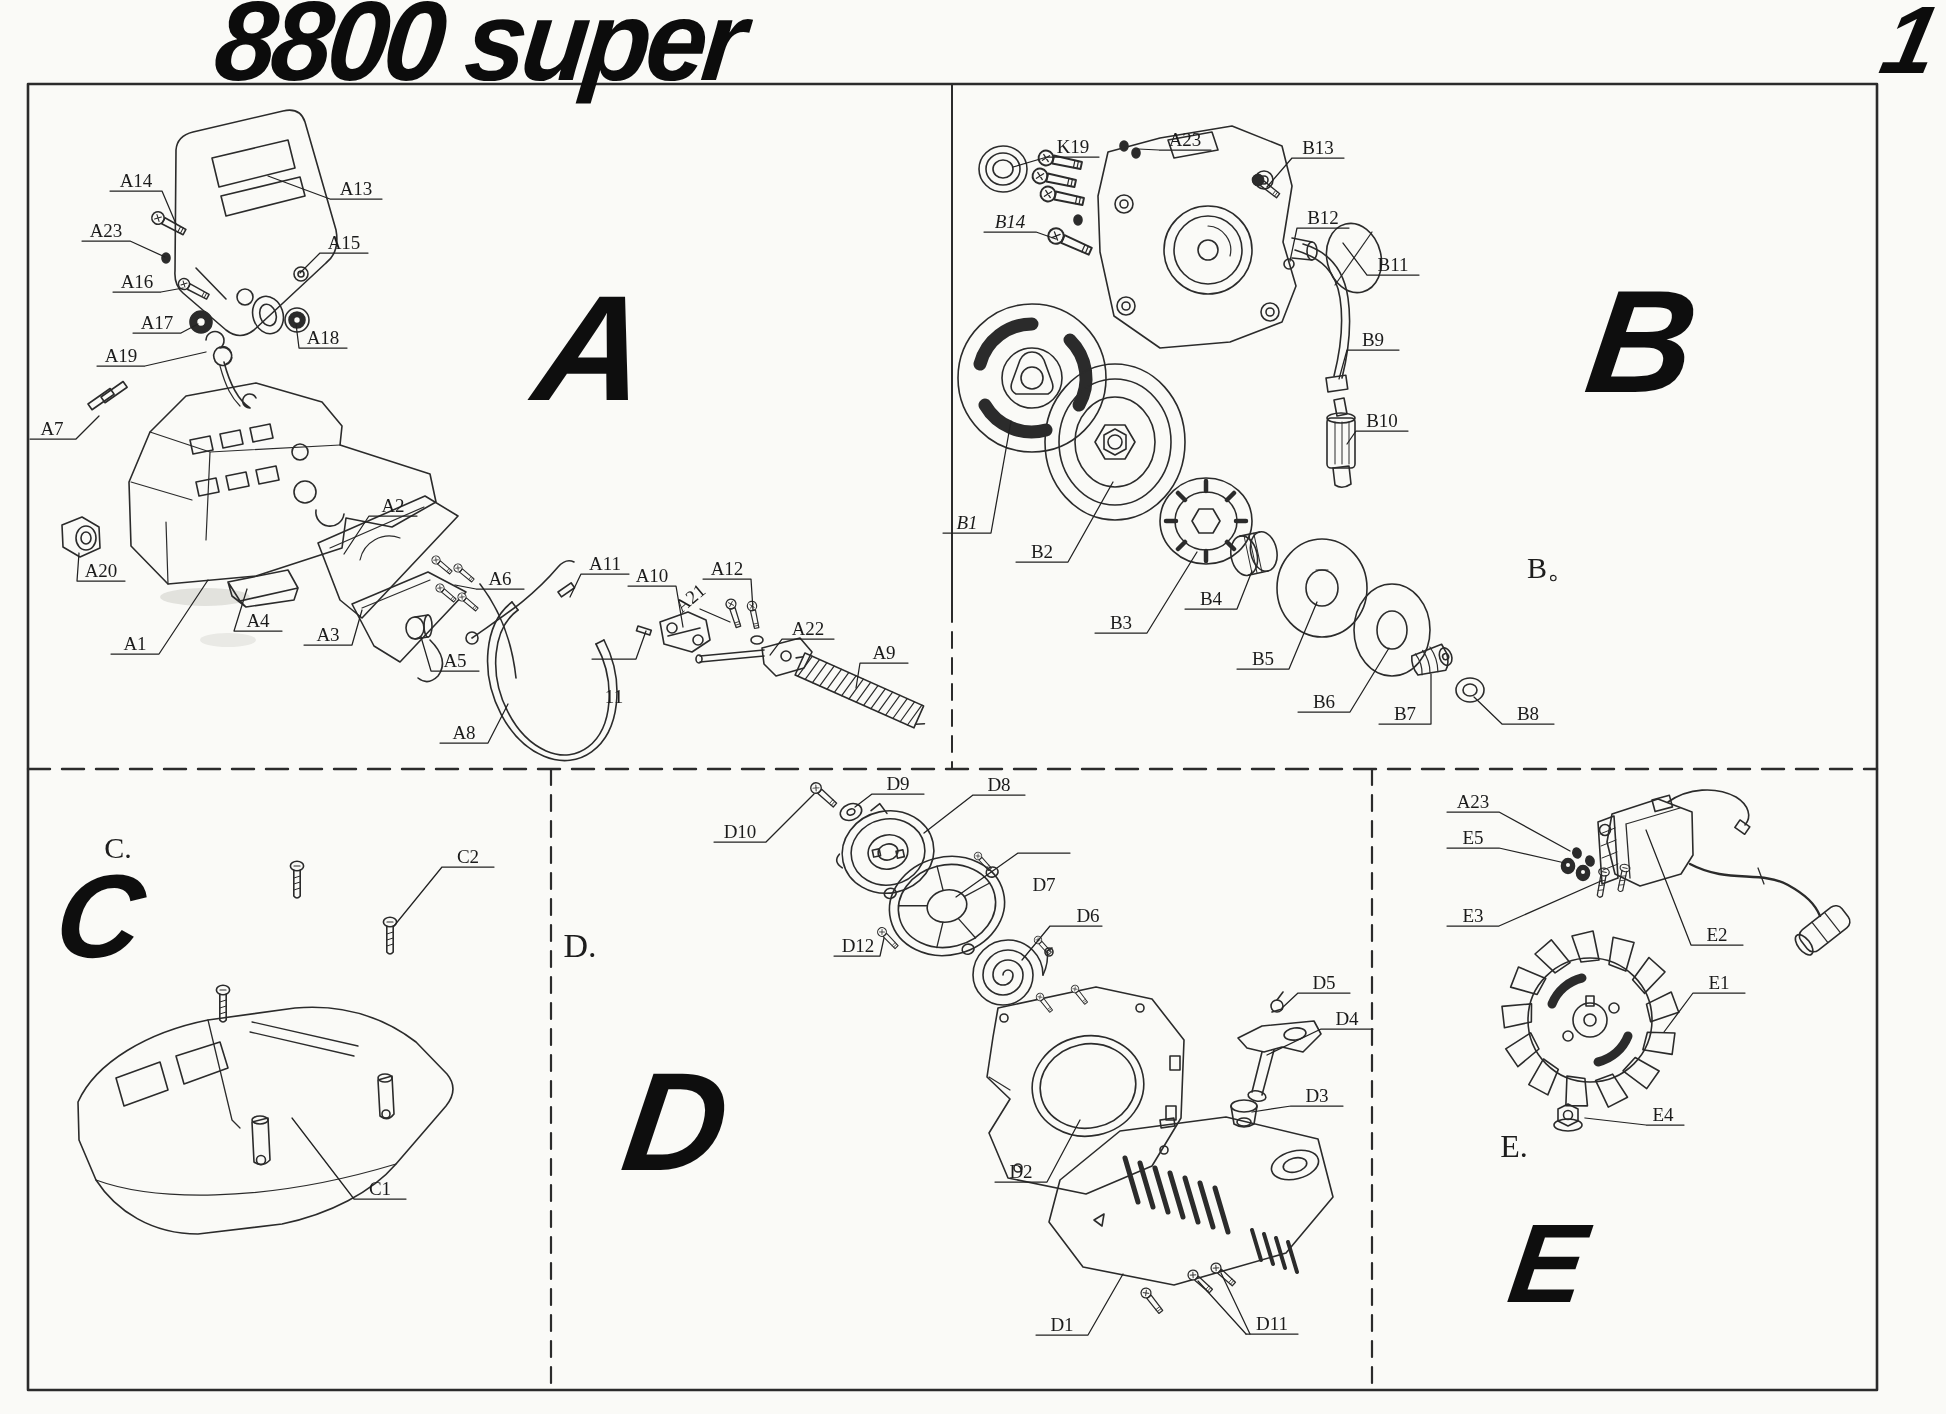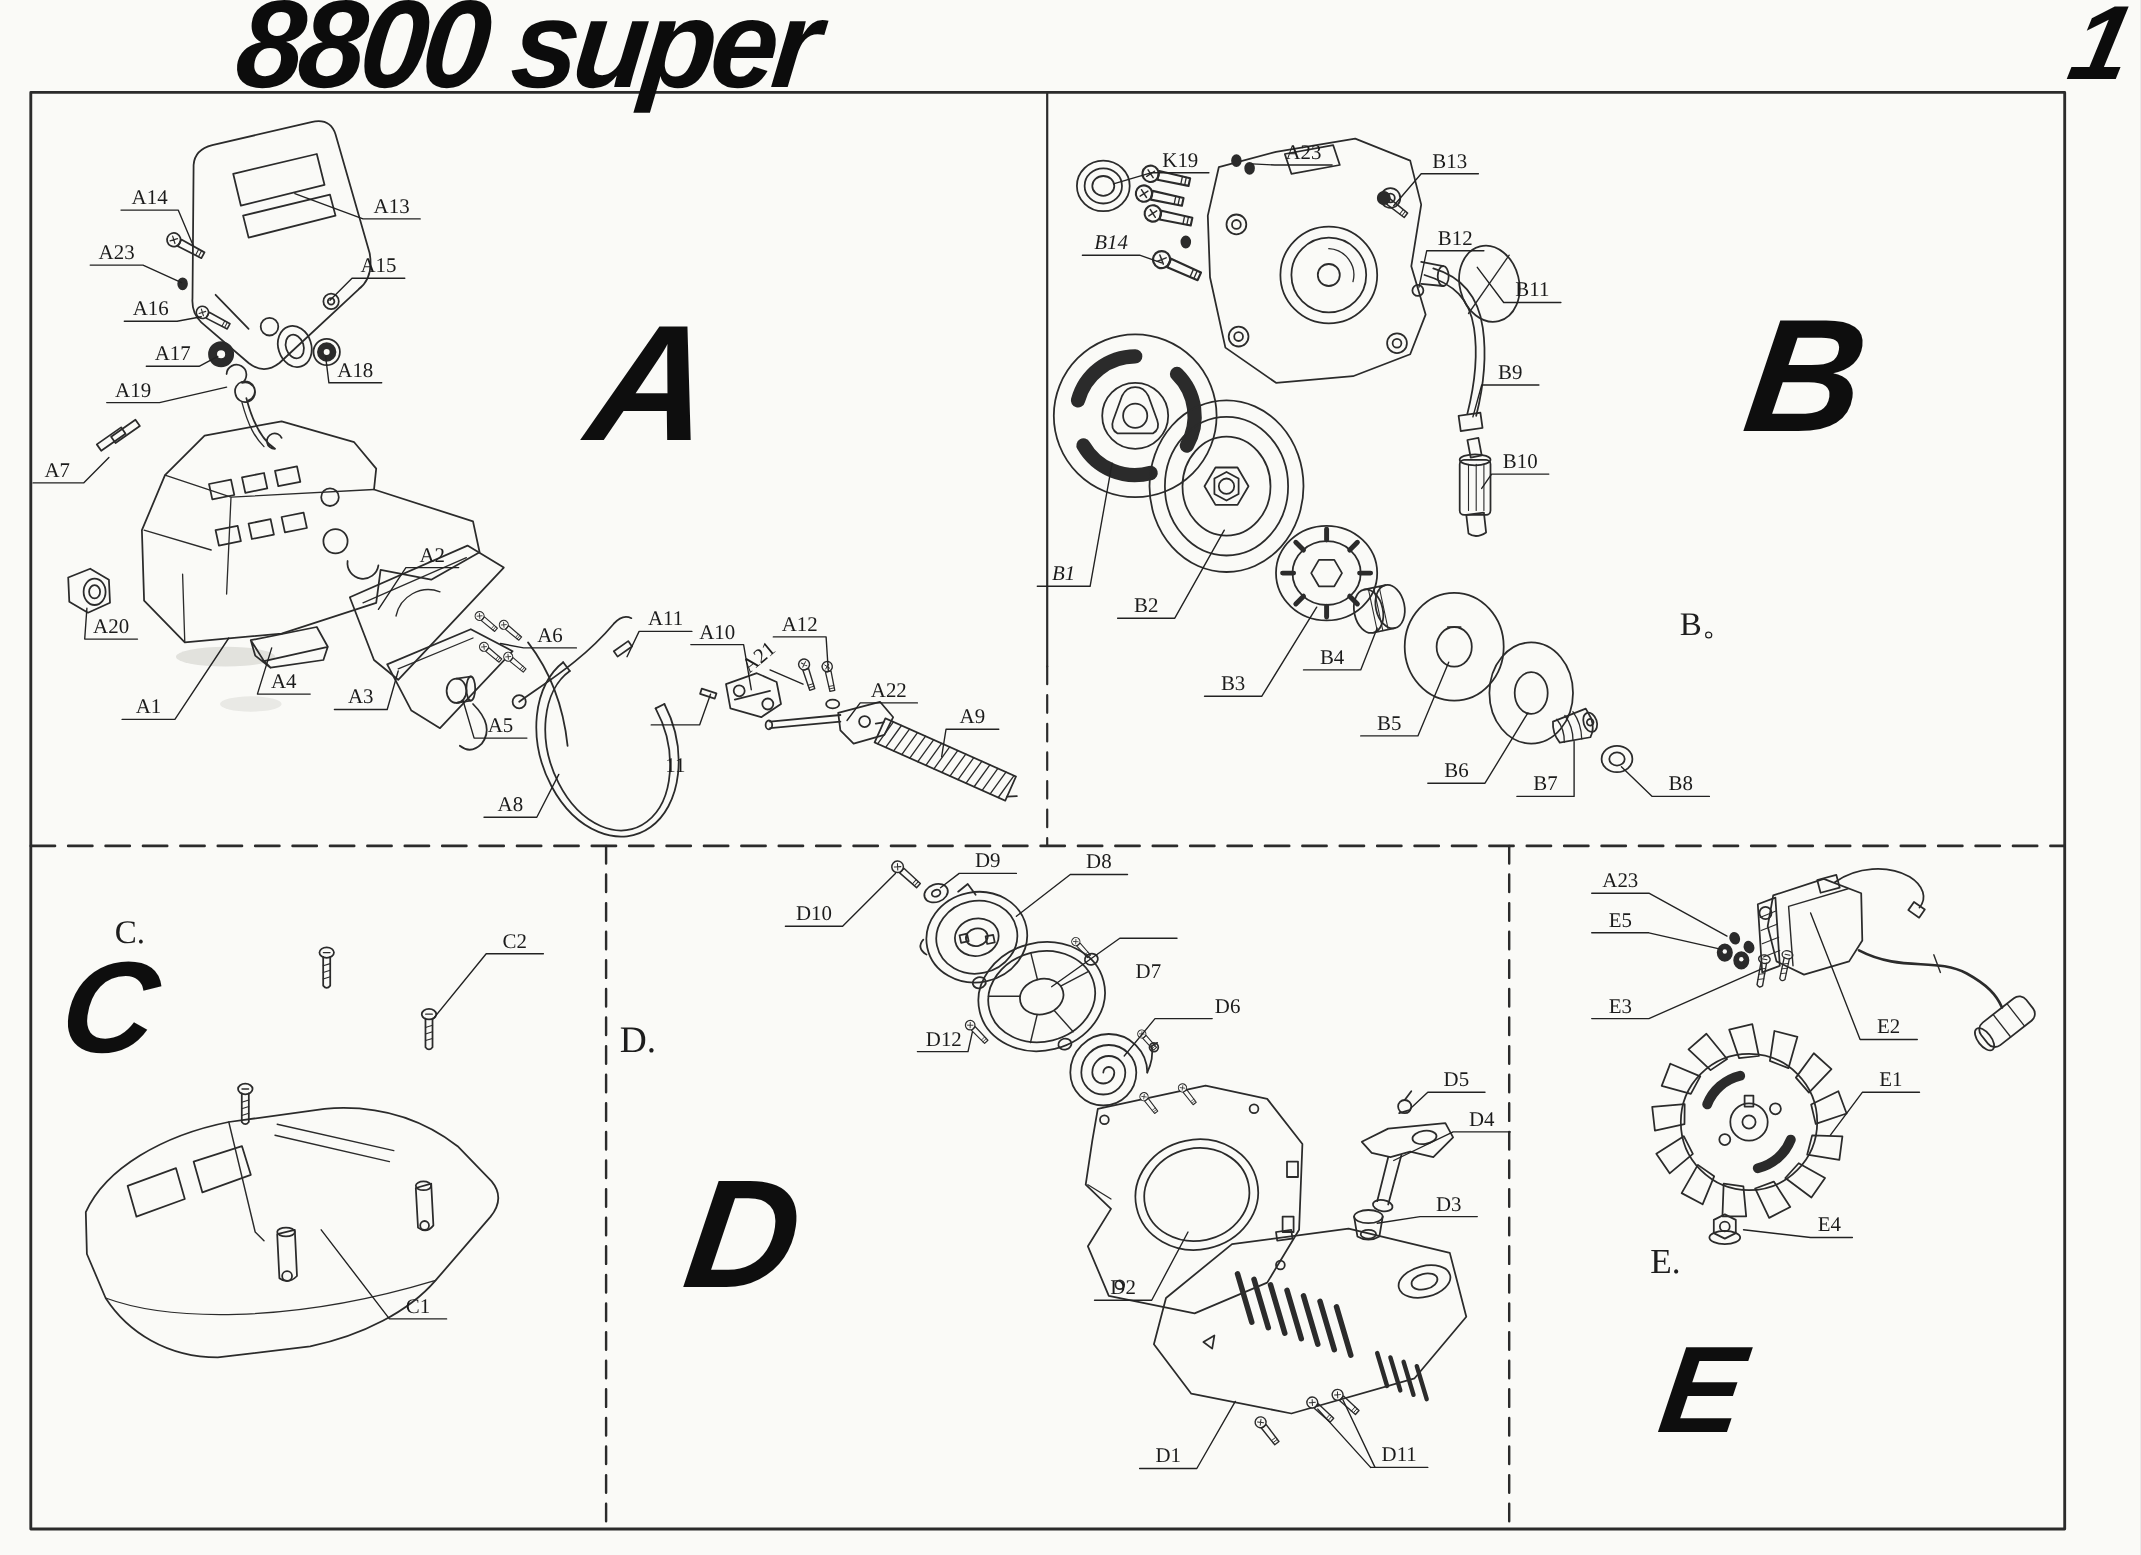--- a/index.html
+++ b/index.html
@@ -524,21 +524,21 @@
       <div class="callout" style="left: 1324px; top: 701px;">B6</div>
       <div class="callout" style="left: 1405px; top: 713px;">B7</div>
       <div class="callout" style="left: 1528px; top: 713px;">B8</div>
       <div class="callout" style="left: 468px; top: 856px;">C2</div>
       <div class="callout" style="left: 380px; top: 1188px;">C1</div>
       <div class="callout" style="left: 740px; top: 831px;">D10</div>
       <div class="callout" style="left: 898px; top: 783px;">D9</div>
       <div class="callout" style="left: 999px; top: 784px;">D8</div>
       <div class="callout" style="left: 1044px; top: 884px;">D7</div>
       <div class="callout" style="left: 858px; top: 945px;">D12</div>
-      <div class="callout" style="left: 1116px; top: 915px; text-align: center;">D6</div>
+      <div class="callout" style="left: 1088px; top: 915px; text-align: center;">D6</div>
       <div class="callout" style="left: 1324px; top: 982px;">D5</div>
       <div class="callout" style="left: 1347px; top: 1018px;">D4</div>
       <div class="callout" style="left: 1317px; top: 1095px;">D3</div>
       <div class="callout" style="left: 1021px; top: 1171px;">D2</div>
       <div class="callout" style="left: 1062px; top: 1324px;">D1</div>
       <div class="callout" style="left: 1272px; top: 1323px;">D11</div>
       <div class="callout" style="left: 1473px; top: 801px;">A23</div>
       <div class="callout" style="left: 1473px; top: 837px;">E5</div>
       <div class="callout" style="left: 1473px; top: 915px;">E3</div>
       <div class="callout" style="left: 1717px; top: 934px;">E2</div>

